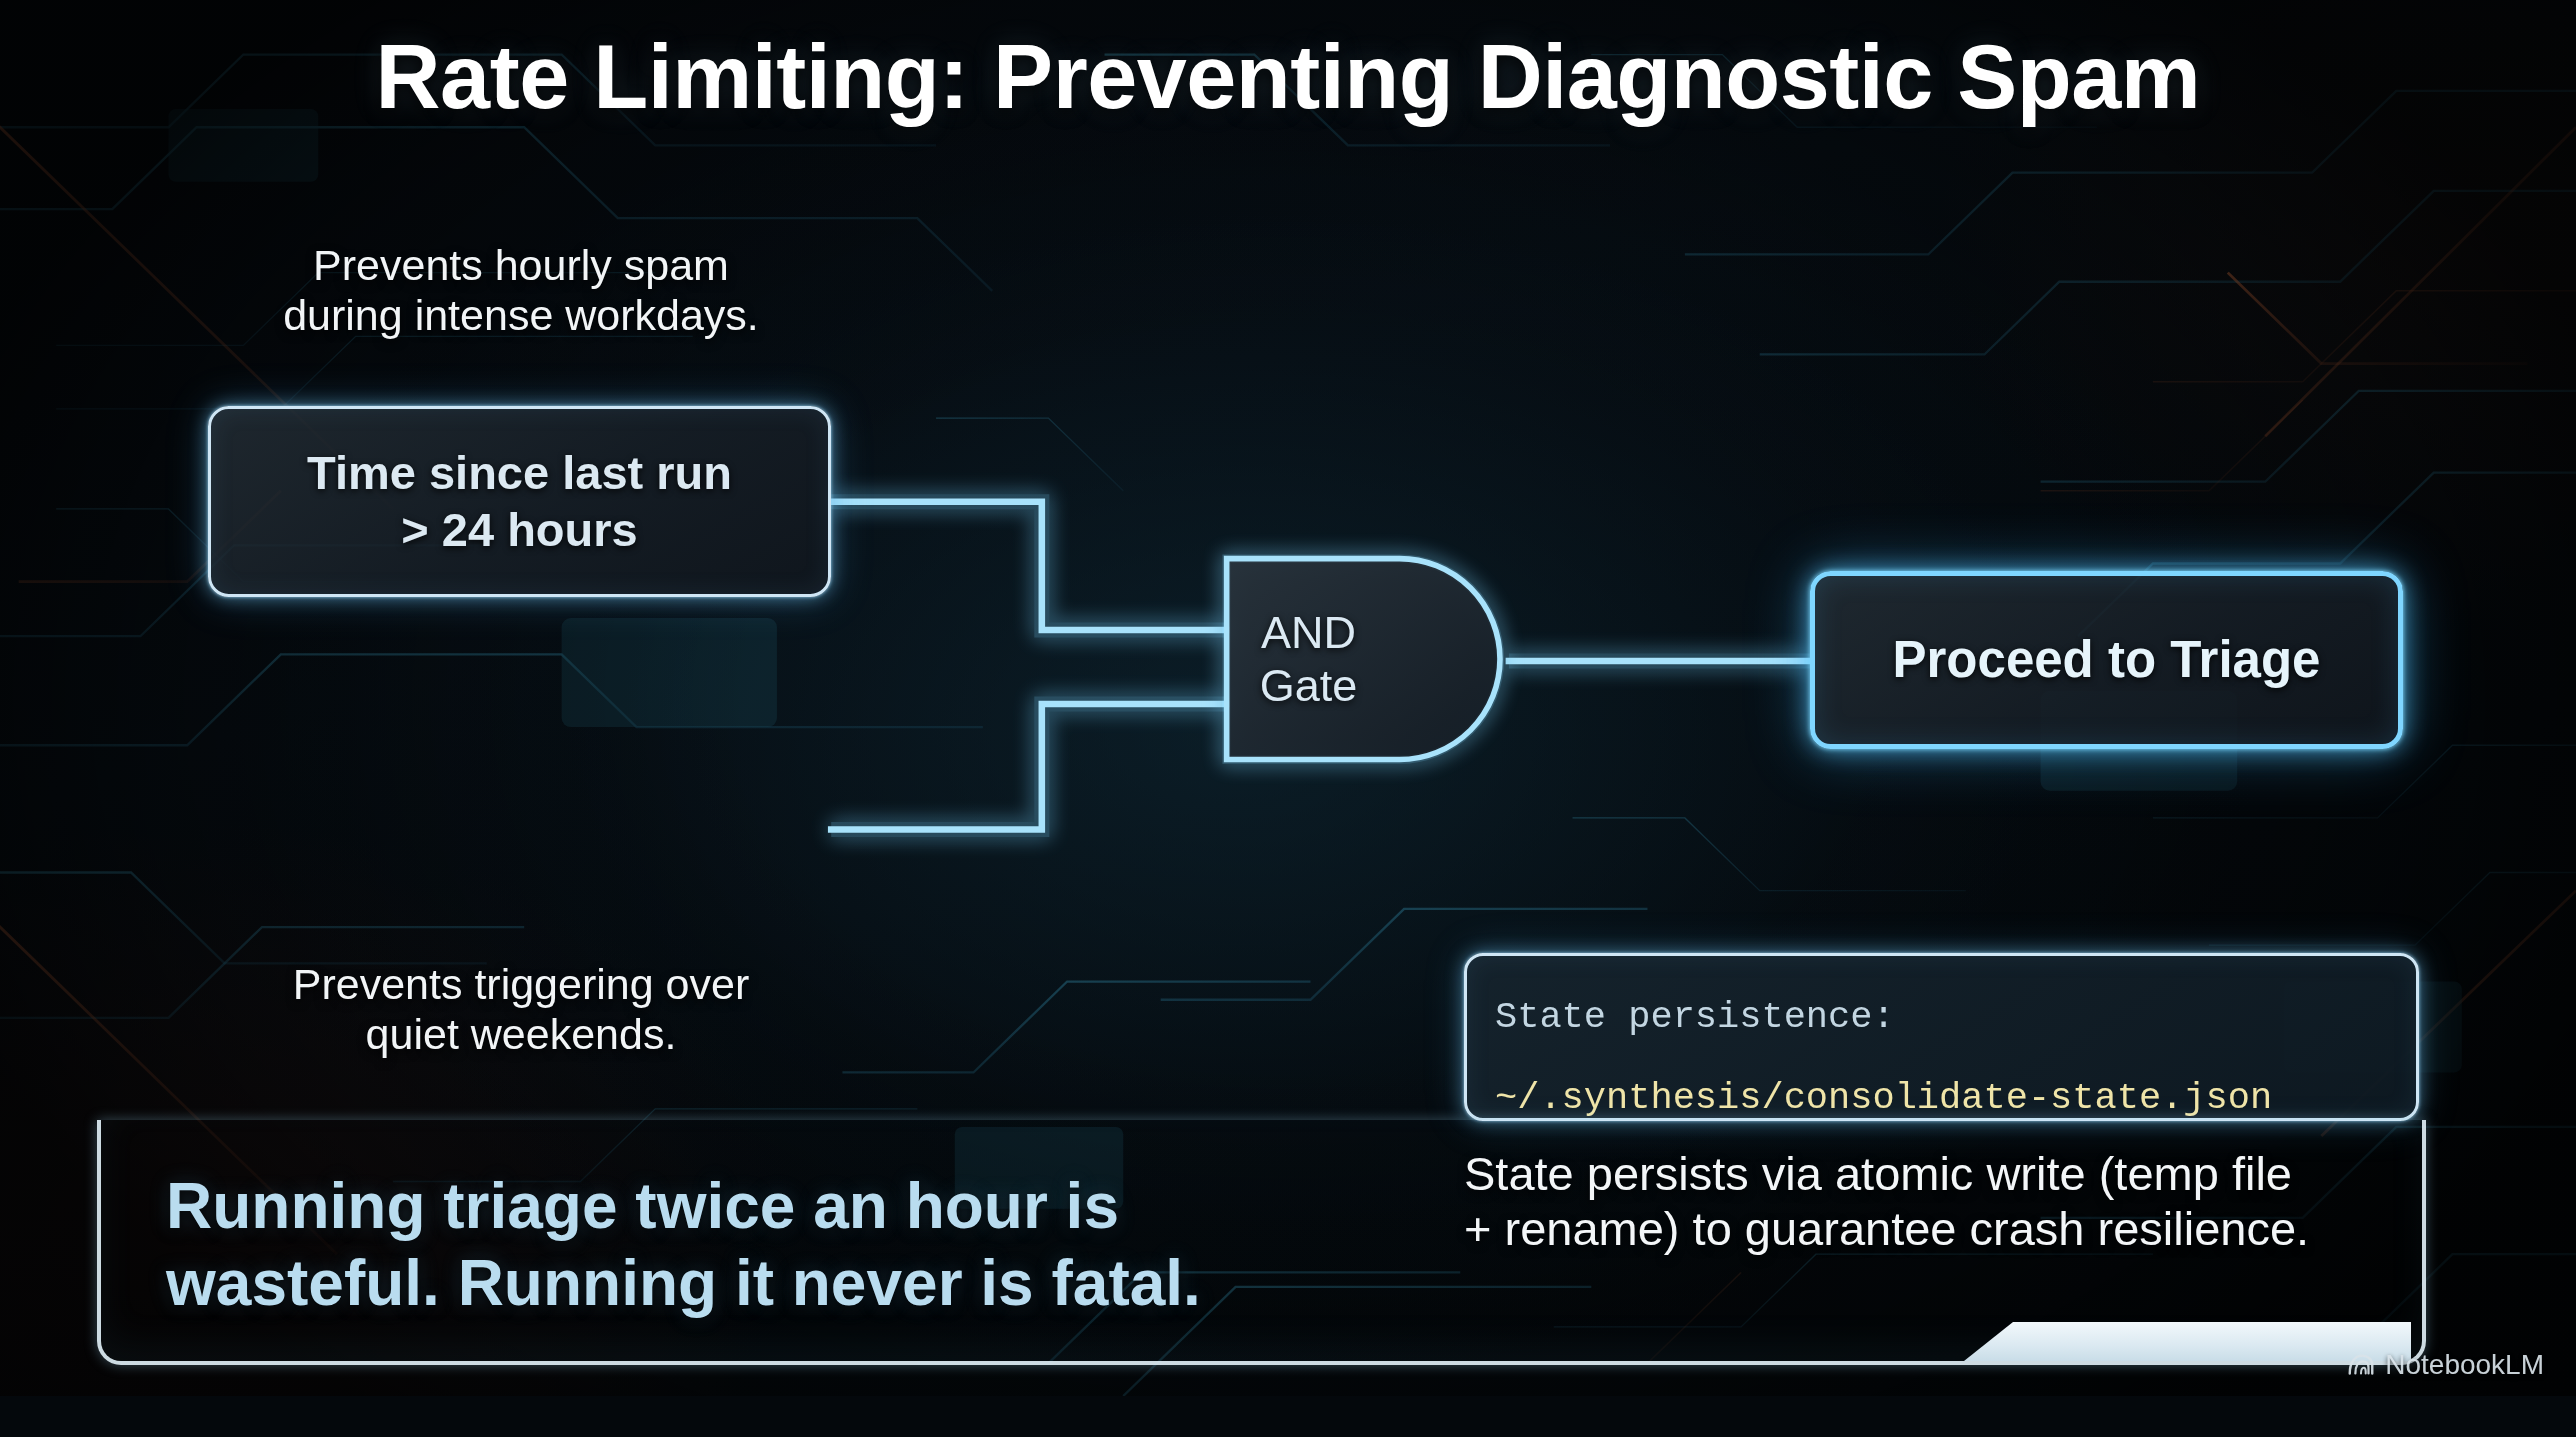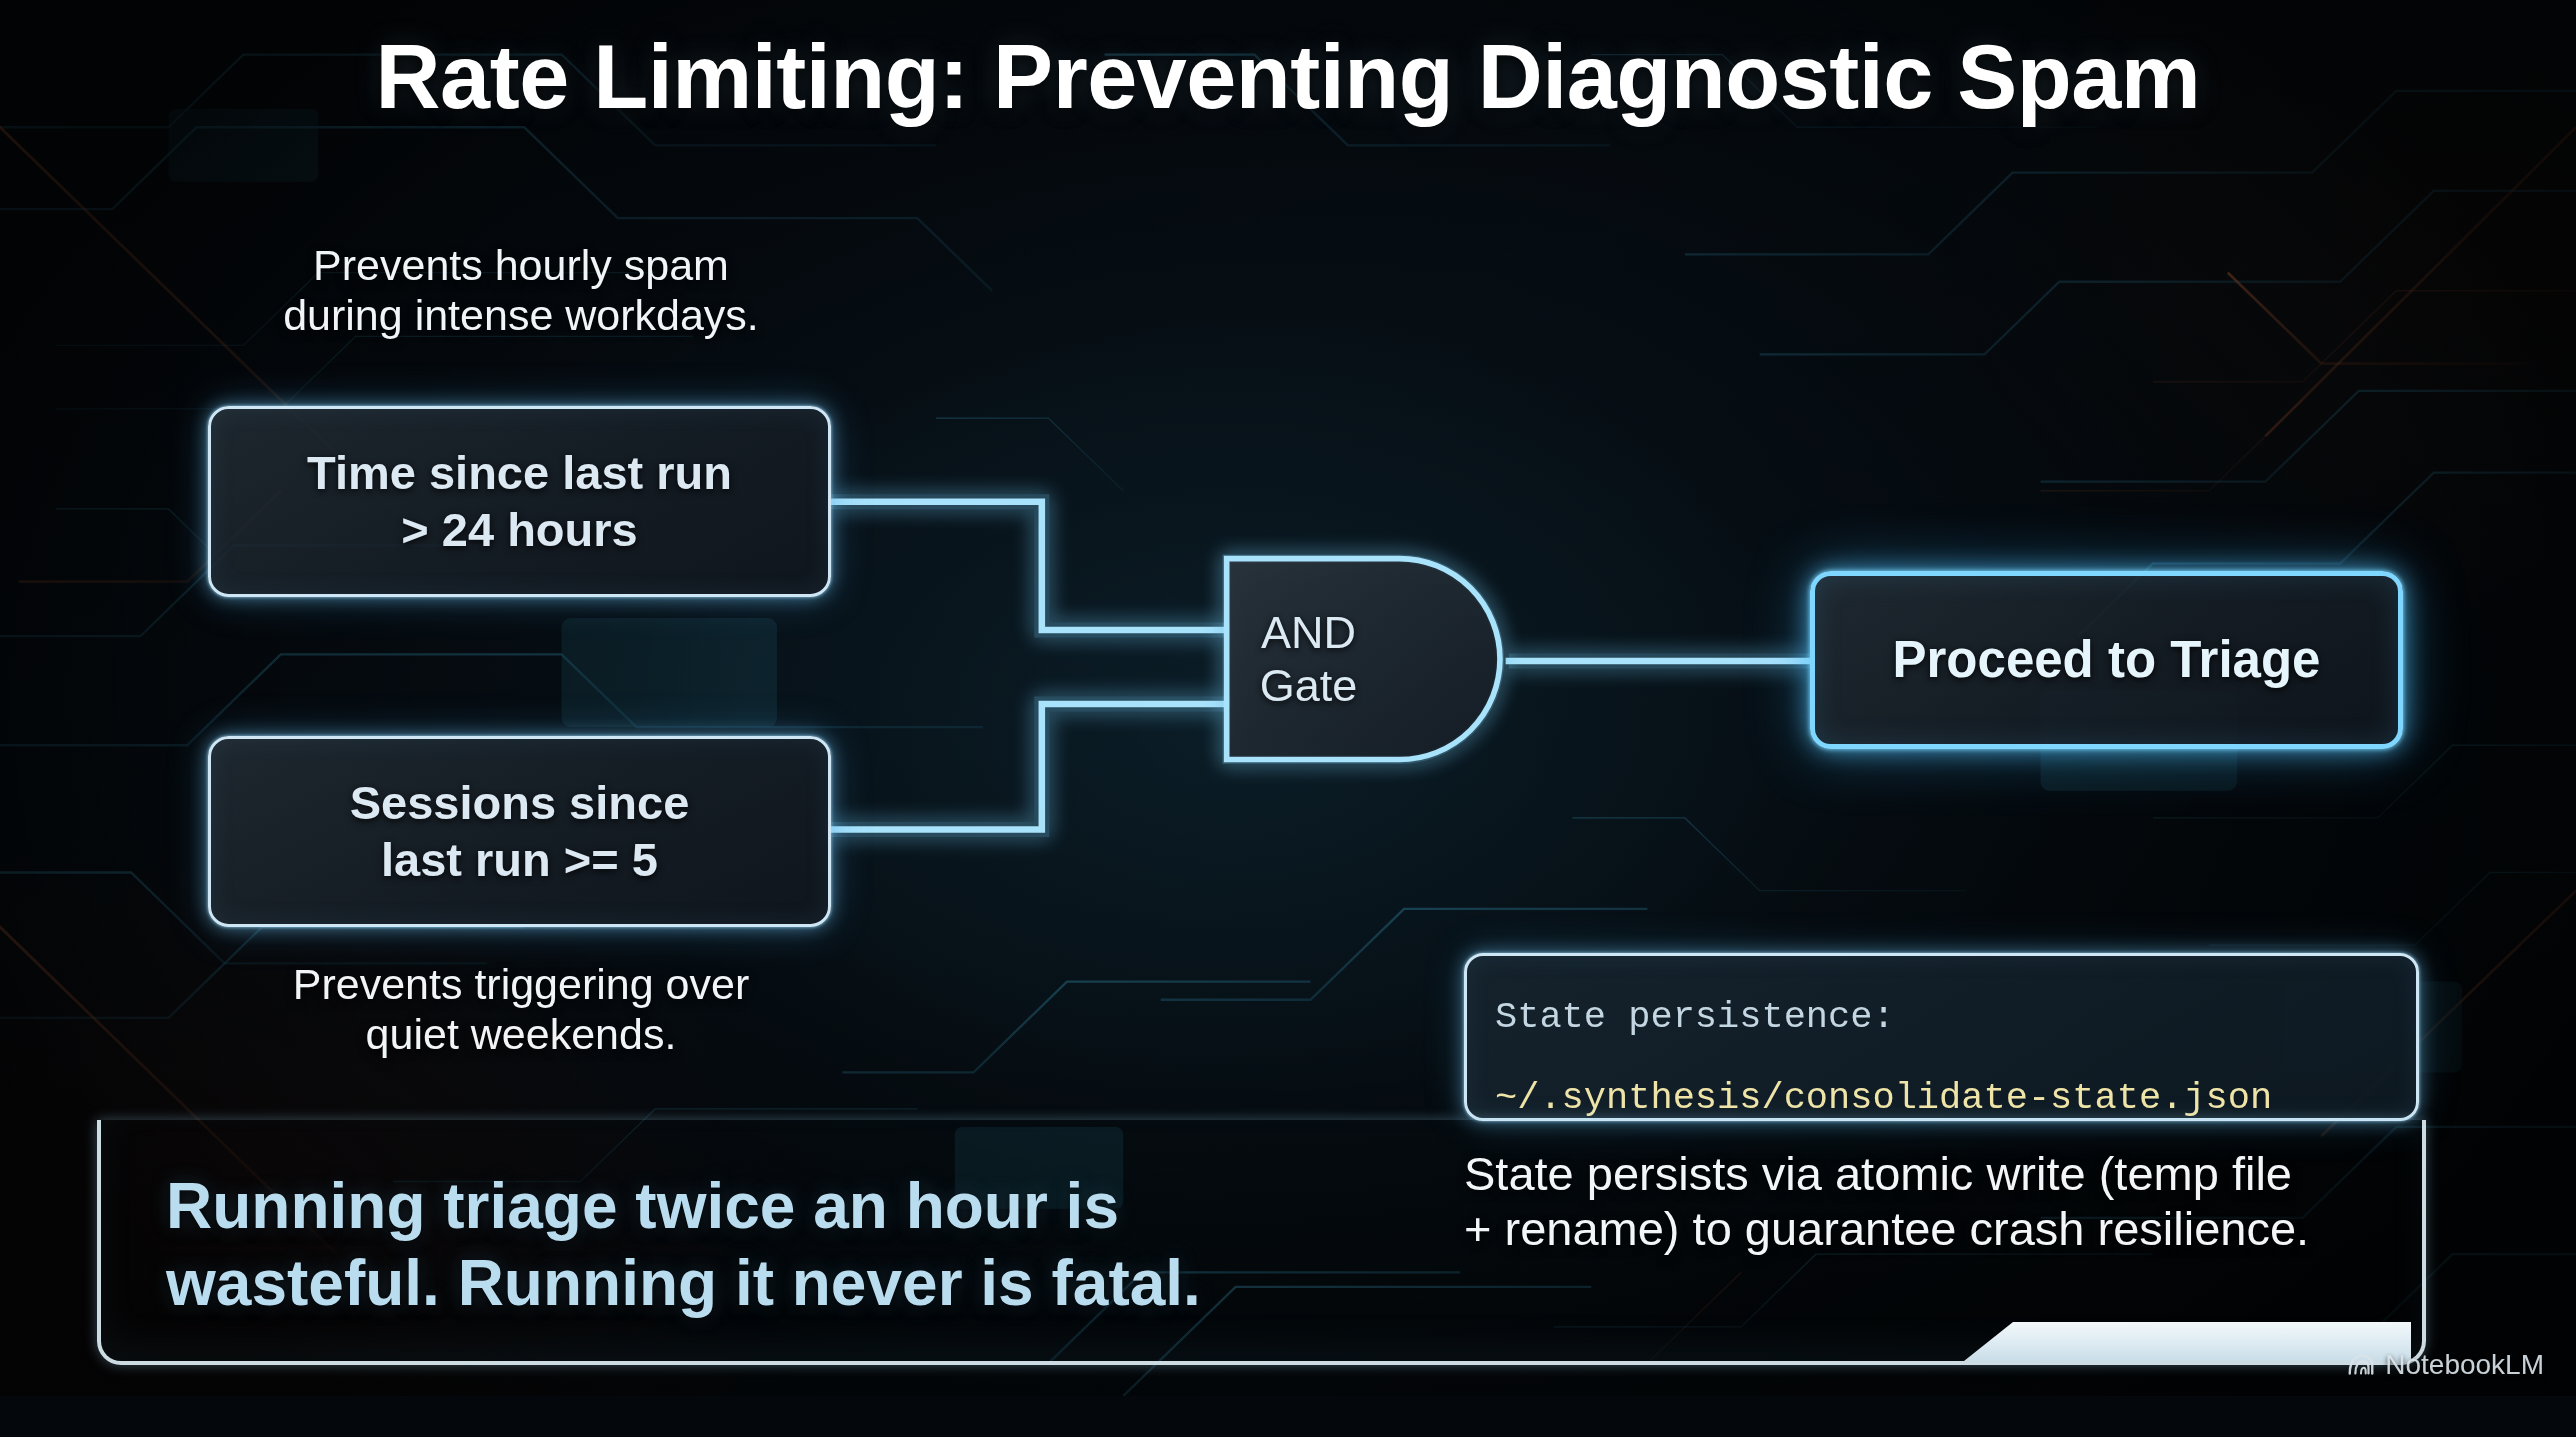--- a/index.html
+++ b/index.html
@@ -298,24 +298,20 @@
       <path d="M888 886 L1113 886 L1113 752 L1310 752"></path>
       <path d="M1612 706 L1934 706"></path>
     </g>
   </svg>
 
   <div class="node cond" id="node-time">
     <span class="node-label">Time since last run
 &gt; 24 hours</span>
   </div>
 
-  <div class="node cond" id="node-sessions">
-    <span class="node-label">Sessions since
-last run &gt;= 5</span>
-  </div>
 
   <div id="and-gate">
     <svg class="gate-svg" viewBox="0 0 305 225">
       <defs>
         <filter id="gateglow" x="-70%" y="-70%" width="240%" height="240%">
           <feGaussianBlur stdDeviation="10" result="g1"></feGaussianBlur>
           <feMerge>
             <feMergeNode in="g1"></feMergeNode>
             <feMergeNode in="g1"></feMergeNode>
             <feMergeNode in="SourceGraphic"></feMergeNode>

